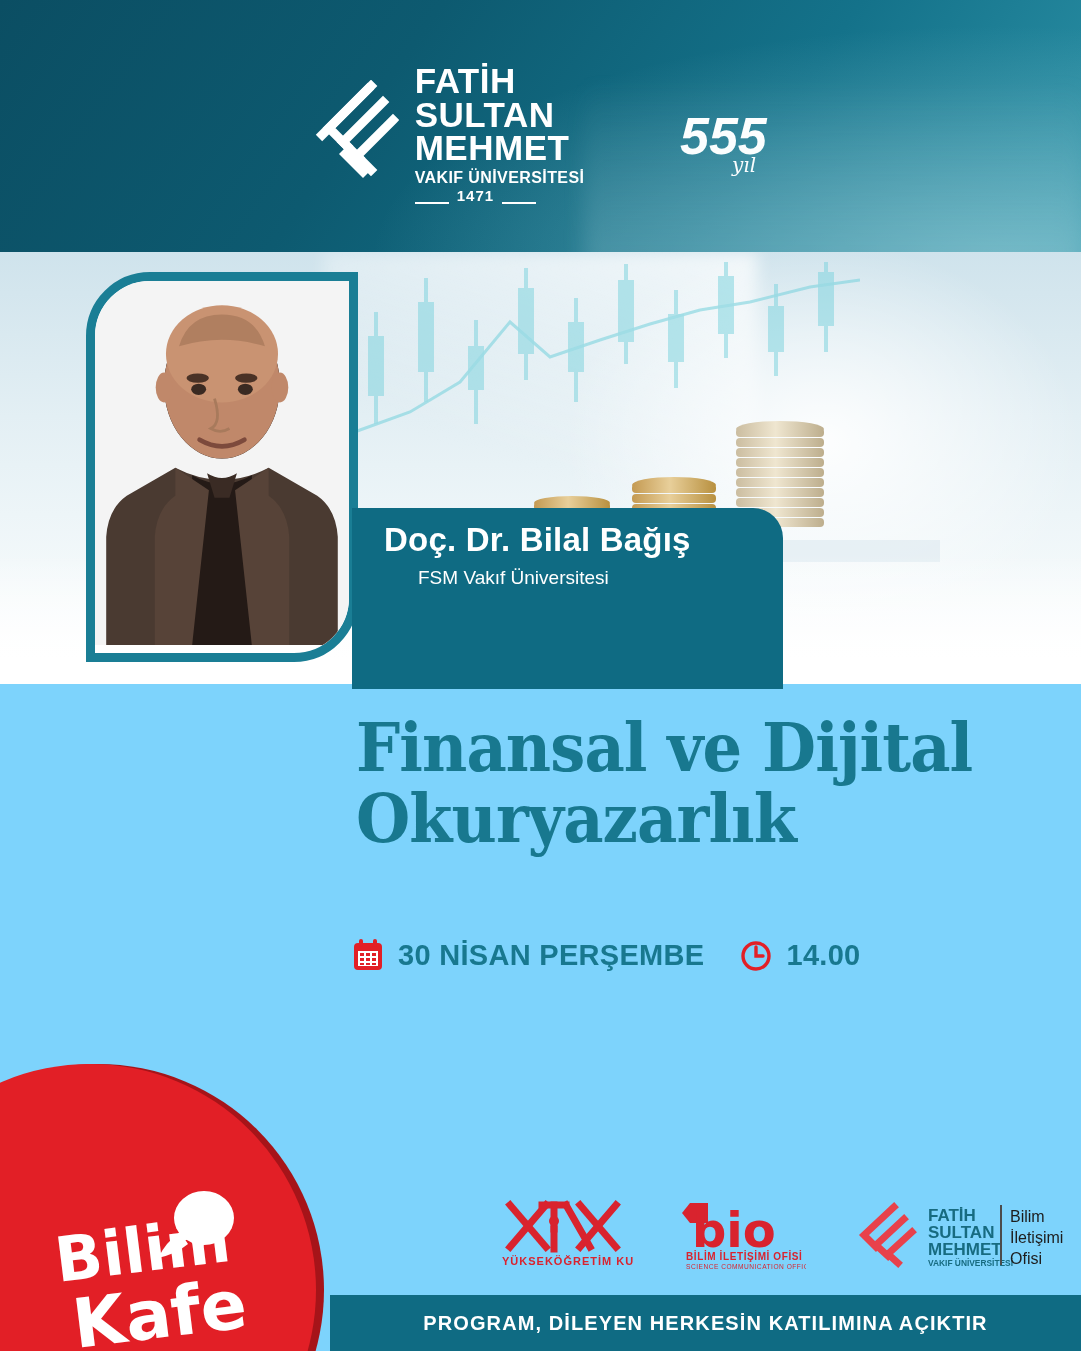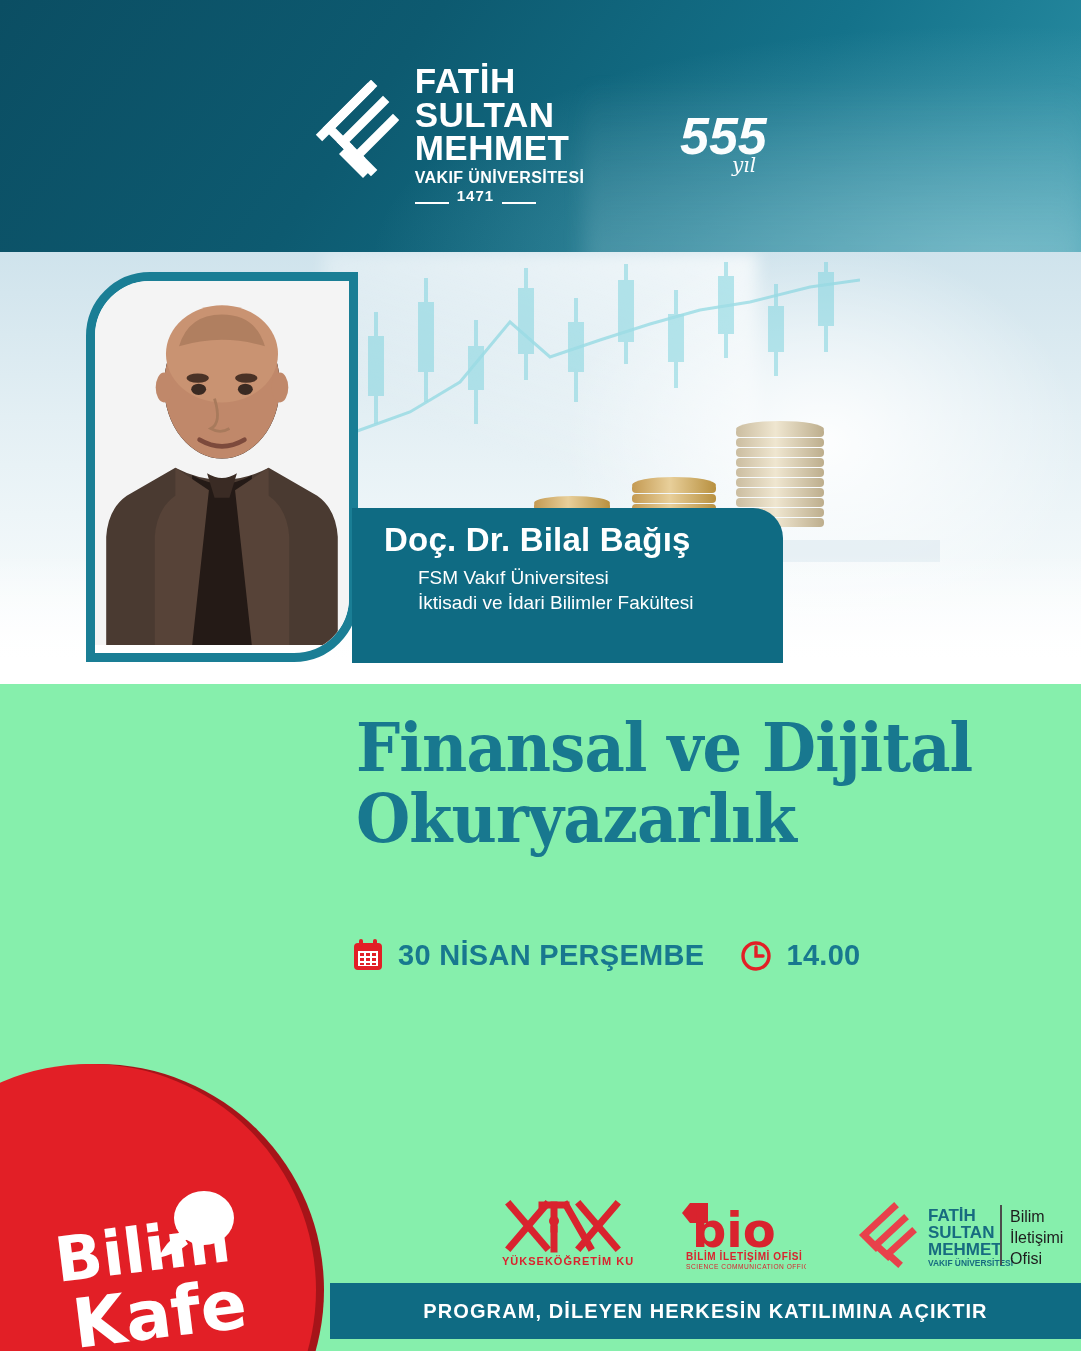--- a/index.html
+++ b/index.html
@@ -2,21 +2,21 @@
 <html><head>
 <meta charset="utf-8">
 <style>
   * { margin:0; padding:0; box-sizing:border-box; }
   html,body { background:#fff; }
   body {
     width:1081px; height:1351px;
     font-family:"Liberation Sans", sans-serif;
     overflow:hidden; position:relative;
   }
-  .poster { position:absolute; inset:0; overflow:hidden; background:#86efac; }
+  .poster { position:absolute; inset:0; overflow:hidden; background:#7dd3fc; }
 
   
   .header-band {
     position:absolute; left:0; top:0; width:1081px; height:268px;
     background:
       radial-gradient(120% 180% at 92% 96%, rgba(150,205,215,.55) 0%, rgba(150,205,215,0) 48%),
       linear-gradient(125deg,#0b4e63 0%, #0d5a70 35%, #14728a 68%, #2d93a8 100%);
   }
   .header-band::after{
     content:""; position:absolute; right:0; bottom:0; width:46%; height:70%;
@@ -68,21 +68,21 @@
     position:absolute; left:86px; top:272px; width:272px; height:390px;
     border:9px solid #1a7e95;
     border-radius:64px 0 64px 0;
     background:#ffffff;
     overflow:hidden;
   }
   .portrait{ position:absolute; inset:0; }
 
   
   .speaker-panel{
-    position:absolute; left:352px; top:508px; width:431px; height:155px;
+    position:absolute; left:352px; top:508px; width:431px; height:181px;
     background:#0f6b83; border-radius:0 30px 0 0;
     padding:14px 0 0 32px; color:#fff;
   }
   .speaker-name{ font-size:33px; font-weight:bold; letter-spacing:.2px; line-height:1.08; }
   .speaker-meta{ margin-top:7px; font-size:19px; line-height:1.32; font-weight:400;margin-left:34px; }
 
   
   .title{
     position:absolute; left:356px; top:712px; width:700px;
     color:#18788f; font-family:"DejaVu Serif", serif;
@@ -112,21 +112,21 @@
   
   .partners{
     position:absolute; left:494px; top:1192px; width:540px; height:86px;
     display:flex; align-items:center; gap:0;
   }
   .p-cell{ display:flex; align-items:center; justify-content:center; }
   .p-div{ width:1px; height:56px; background:#b9c6cc; margin:0 22px; }
 
   
   .footer{
-    position:absolute; left:330px; bottom:12px; width:751px; height:56px;
+    position:absolute; left:330px; bottom:0; width:751px; height:56px;
     background:#0f6b83; display:flex; align-items:center; justify-content:center;
   }
   .footer span{
     color:#fff; font-size:20px; font-weight:bold; letter-spacing:1.1px;
   }
 </style>
 </head>
 <body>
 
 <div class="poster">
@@ -270,21 +270,20 @@
       <path d="M120 206 q16 10 32 0 l-8 26 l-16 0 Z" fill="#3a2b24"></path>
       <path d="M86 200 l36 24 l-18 166 l-40 0 l0 -116 q2 -30 22 -44 Z" fill="#574338"></path>
       <path d="M186 200 l-36 24 l18 166 l40 0 l0 -116 q-2 -30 -22 -44 Z" fill="#574338"></path>
     </svg>
   </div>
 
   <div class="speaker-panel">
     <div class="speaker-name">Doç. Dr. Bilal Bağış</div>
     <div class="speaker-meta">
       <div>FSM Vakıf Üniversitesi</div>
-      <div>İktisadi ve İdari Bilimler Fakültesi</div>
     </div>
   </div>
 
   <div class="title">
     <span class="l1">Finansal ve Dijital</span>
     <span class="l2">Okuryazarlık</span>
   </div>
 
   <div class="details">
 

